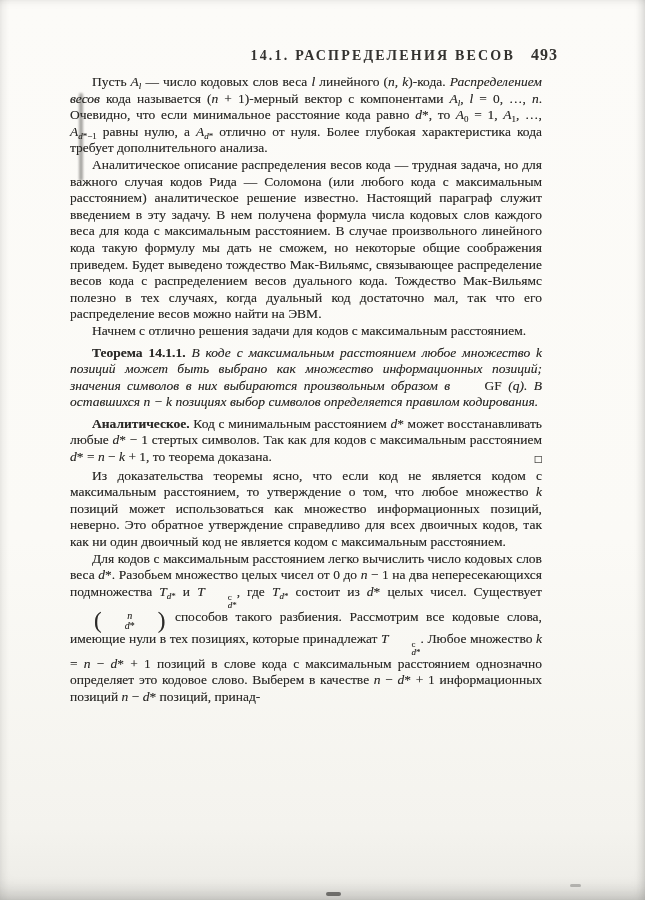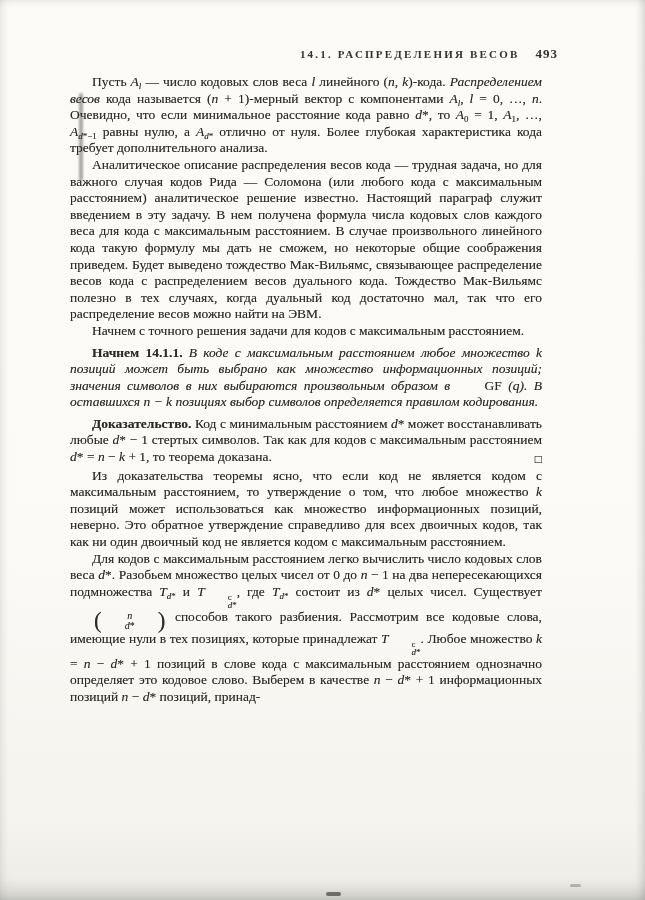--- a/index.html
+++ b/index.html
@@ -28,25 +28,25 @@
     top: 46px;
     left: 86px;
     width: 472px;
     display: flex;
     justify-content: flex-end;
     align-items: baseline;
     font-weight: bold;
     color: #33322f;
   }
   .rh-section {
-    font-size: 11px;
+    font-size: 14px;
     letter-spacing: 2.2px;
   }
   .rh-page {
-    font-size: 13px;
+    font-size: 16px;
     margin-left: 16px;
     letter-spacing: 1px;
   }
   .text-block {
     position: absolute;
     top: 74px;
     left: 70px;
     width: 472px;
     font-size: 13.5px;
     line-height: 16.6px;
@@ -134,23 +134,23 @@
 <div class="page">
 
   <header class="running-head">
     <span class="rh-section">14.1. РАСПРЕДЕЛЕНИЯ ВЕСОВ</span>
     <span class="rh-page">493</span>
   </header>
 
   <main class="text-block">
     <p class="para">Пусть <i>A<sub>l</sub></i> — число кодовых слов веса <i>l</i> линейного (<i>n, k</i>)-кода. <i>Распределением весов</i> кода называется (<i>n</i> + 1)-мерный вектор с компонентами <i>A<sub>l</sub></i>, <i>l</i> = 0, …, <i>n</i>. Очевидно, что если минимальное расстояние кода равно <i>d</i>*, то <i>A</i><sub>0</sub> = 1, <i>A</i><sub>1</sub>, …, <i>A</i><sub><i>d</i>*−1</sub> равны нулю, а <i>A</i><sub><i>d</i>*</sub> отлично от нуля. Более глубокая характеристика кода требует дополнительного анализа.</p>
     <p class="para">Аналитическое описание распределения весов кода — трудная задача, но для важного случая кодов Рида — Соломона (или любого кода с максимальным расстоянием) аналитическое решение известно. Настоящий параграф служит введением в эту задачу. В нем получена формула числа кодовых слов каждого веса для кода с максимальным расстоянием. В случае произвольного линейного кода такую формулу мы дать не сможем, но некоторые общие соображения приведем. Будет выведено тождество Мак-Вильямс, связывающее распределение весов кода с распределением весов дуального кода. Тождество Мак-Вильямс полезно в тех случаях, когда дуальный код достаточно мал, так что его распределение весов можно найти на ЭВМ.</p>
-    <p class="para">Начнем с точного решения задачи для кодов с максимальным расстоянием.</p>
-    <p class="para theorem"><b>Начнем 14.1.1.</b> В коде с максимальным расстоянием любое множество k позиций может быть выбрано как множество информационных позиций; значения символов в них выбираются произвольным образом в <span class="rm">GF</span> (q). В оставшихся n − k позициях выбор символов определяется правилом кодирования.</p>
-    <p class="para proof"><b>Доказательство.</b> Код с минимальным расстоянием <i>d</i>* может восстанавливать любые <i>d</i>* − 1 стертых символов. Так как для кодов с максимальным расстоянием <i>d</i>* = <i>n</i> − <i>k</i> + 1, то теорема доказана.<span class="qed">□</span></p>
+    <p class="para">Начнем с отлично решения задачи для кодов с максимальным расстоянием.</p>
+    <p class="para theorem"><b>Теорема 14.1.1.</b> В коде с максимальным расстоянием любое множество k позиций может быть выбрано как множество информационных позиций; значения символов в них выбираются произвольным образом в <span class="rm">GF</span> (q). В оставшихся n − k позициях выбор символов определяется правилом кодирования.</p>
+    <p class="para proof"><b>Аналитическое.</b> Код с минимальным расстоянием <i>d</i>* может восстанавливать любые <i>d</i>* − 1 стертых символов. Так как для кодов с максимальным расстоянием <i>d</i>* = <i>n</i> − <i>k</i> + 1, то теорема доказана.<span class="qed">□</span></p>
     <p class="para">Из доказательства теоремы ясно, что если код не является кодом с максимальным расстоянием, то утверждение о том, что любое множество <i>k</i> позиций может использоваться как множество информационных позиций, неверно. Это обратное утверждение справедливо для всех двоичных кодов, так как ни один двоичный код не является кодом с максимальным расстоянием.</p>
     <p class="para">Для кодов с максимальным расстоянием легко вычислить число кодовых слов веса <i>d</i>*. Разобьем множество целых чисел от 0 до <i>n</i> − 1 на два непересекающихся подмножества <i>T</i><sub><i>d</i>*</sub> и <i>T</i><span class="supsub">
           <span>c</span>
           <span><i>d</i>*</span>
         </span>, где <i>T</i><sub><i>d</i>*</sub> состоит из <i>d</i>* целых чисел. Существует <span class="binom">
           <span class="paren">(</span>
           <span class="stack">
             <span><i>n</i></span>
             <span><i>d</i>*</span>
           </span>

